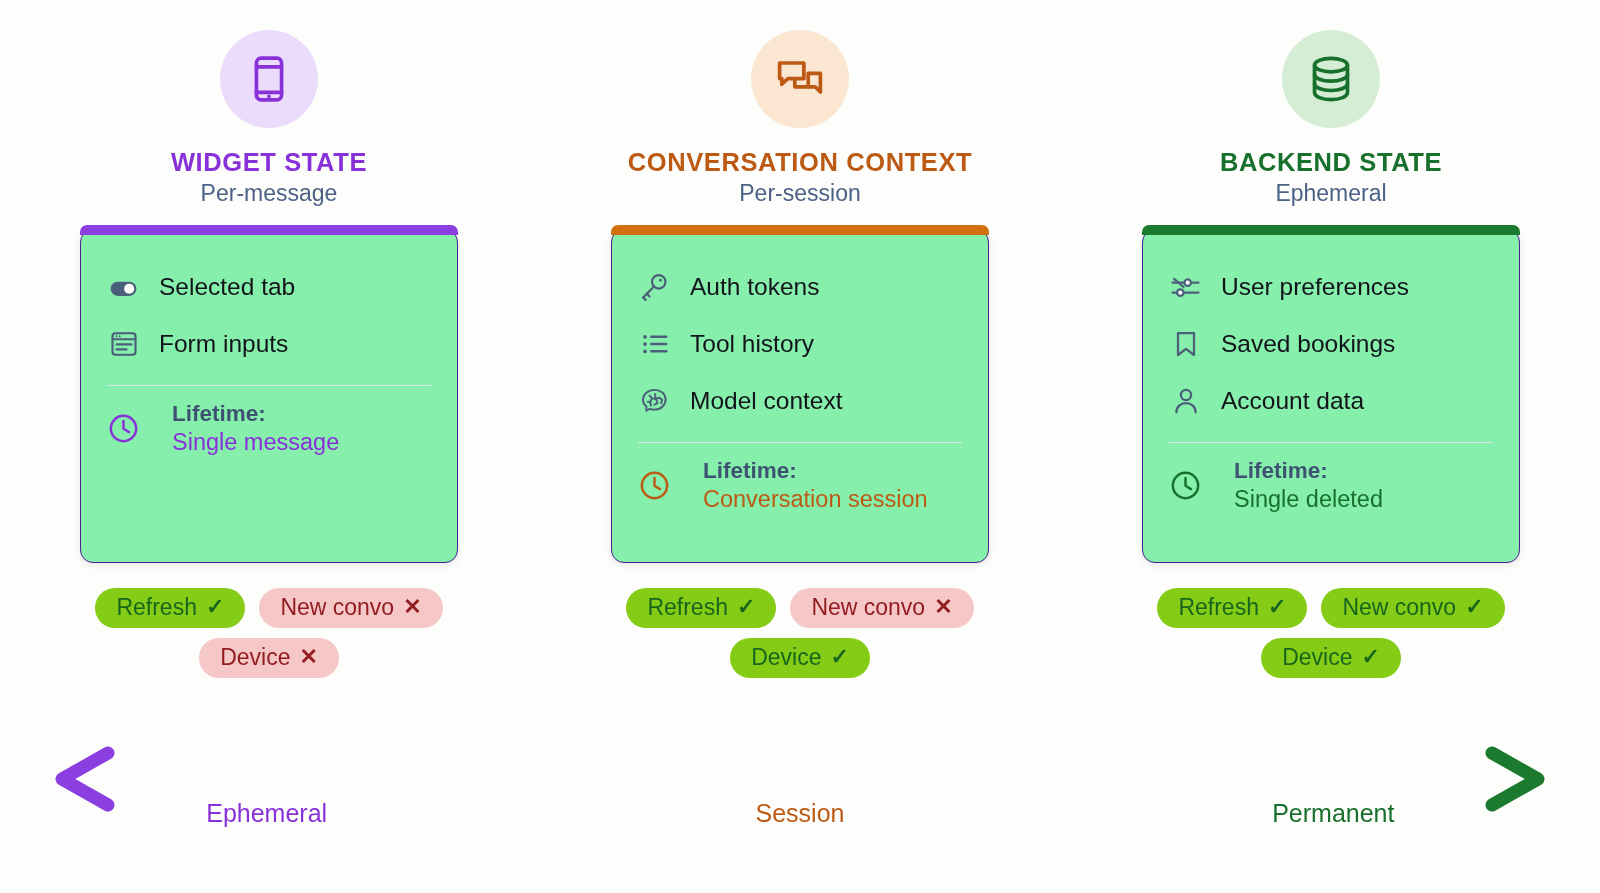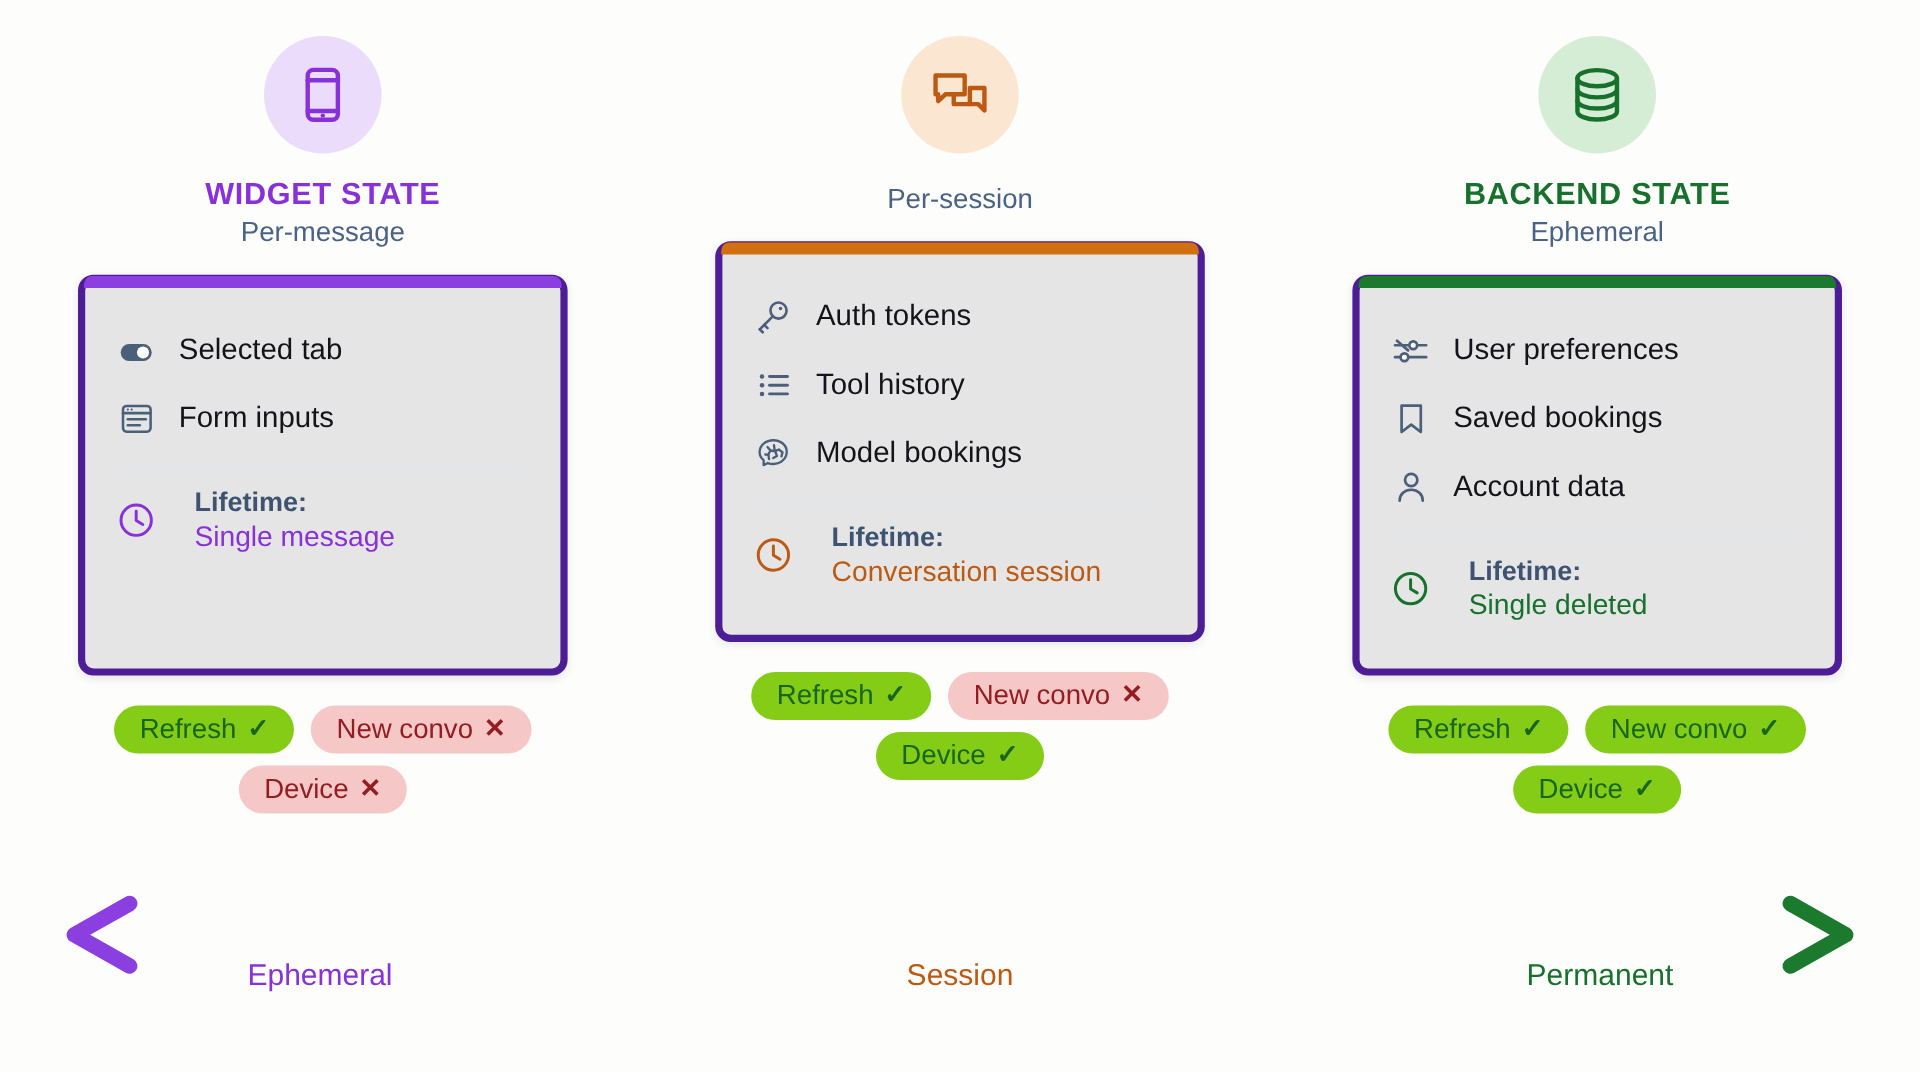--- a/index.html
+++ b/index.html
@@ -36,25 +36,25 @@
     text-align: center; line-height: 1.1;
   }
   .col-sub {
     font-size: 23px; color: #4a6285; text-align: center;
     margin-top: 4px; line-height: 1.2; font-weight: 400;
   }
 
   
   .card {
     position: relative;
-    width: 408px;
+    width: 378px;
     margin-top: 21px;
-    background: #e5e5e5;
+    background: #86efac;
     border-radius: 13px;
-    border: 6px solid #4c1d95;
+    border: 1px solid #4c1d95;
     box-shadow: 0 2px 7px rgba(40,40,60,.10);
     padding: 23px 26px 24px 26px;
     min-height: 334px;
   }
   .card-accent {
     position: absolute; top: -5px; left: -1px; right: -1px;
     height: 10px; border-radius: 7px 7px 0 0;
   }
 
   .feat-list { margin-top: 6px; }
@@ -189,20 +189,21 @@
     <div class="column">
       <div class="icon-circle" id="c1-circle" style="background: rgb(251, 231, 209);">
         <span>
           <svg width="52" height="52" viewBox="0 0 24 24" fill="none" id="c1-icon" stroke="#bc5a14" stroke-width="1.7" stroke-linecap="round" stroke-linejoin="round">
             <path d="M2.6 4.6h11.2v7.2H6.4L3.6 14.4v-2.6H2.6z"></path>
             <path d="M21.4 9.4h-5.6v6.2h3.2l2.4 2.4v-2.4h0z"></path>
             <path d="M15.8 15.6H9.6v-3.8"></path>
           </svg>
         </span>
       </div>
+      <div class="col-title" id="c1-title" style="color: rgb(188, 90, 20);">CONVERSATION CONTEXT</div>
       <div class="col-sub">Per-session</div>
 
       <div class="card">
         <div class="card-accent" id="c1-accent" style="background: rgb(210, 112, 15);"></div>
         <div class="feat-list">
 
           <div class="feat-row">
             <span class="feat-ico">
               <svg width="31" height="31" viewBox="0 0 24 24" fill="none" stroke="#4c5f7a" stroke-width="1.7" stroke-linecap="round" stroke-linejoin="round">
                 <circle cx="15.3" cy="7.6" r="5.2"></circle>
@@ -234,21 +235,21 @@
               <svg width="31" height="31" viewBox="0 0 24 24" fill="none" stroke="#4c5f7a" stroke-width="1.5" stroke-linecap="round" stroke-linejoin="round">
                 <path d="M20.6 10.4c0-4.3-3.9-7.4-8.6-7.4-4.9 0-8.9 3.3-8.9 7.6 0 2.2 1 4 2.6 5.2v3.3l2.7-1.4c1.1.4 2.3.6 3.6.6 4.7 0 8.6-3.4 8.6-7.9z"></path>
                 <path d="M8.2 7.4l1.9 2.2-1.4 2.6"></path>
                 <path d="M12.4 6.2l.4 3.6 2.9-.7"></path>
                 <path d="M10.1 9.6l3.1.5"></path>
                 <path d="M13.2 10.1l1.1 3.1-2.4 1.3"></path>
                 <path d="M15.6 9.1l2.3 1.6-.7 2.7"></path>
                 <path d="M6.8 12.2l2 .3.4 2.7"></path>
               </svg>
             </span>
-            <span class="feat-label">Model bookings</span>
+            <span class="feat-label">Model context</span>
           </div>
         </div>
 
         <div class="card-div"></div>
 
         <div class="lifetime">
           <span class="lifetime-ico">
             <svg width="33" height="33" viewBox="0 0 24 24" fill="none" id="c1-clock" stroke="#bc5a14" stroke-width="1.8" stroke-linecap="round" stroke-linejoin="round">
               <circle cx="12" cy="12" r="9.2"></circle>
               <polyline points="12,6.6 12,12.2 16,14.6"></polyline>

